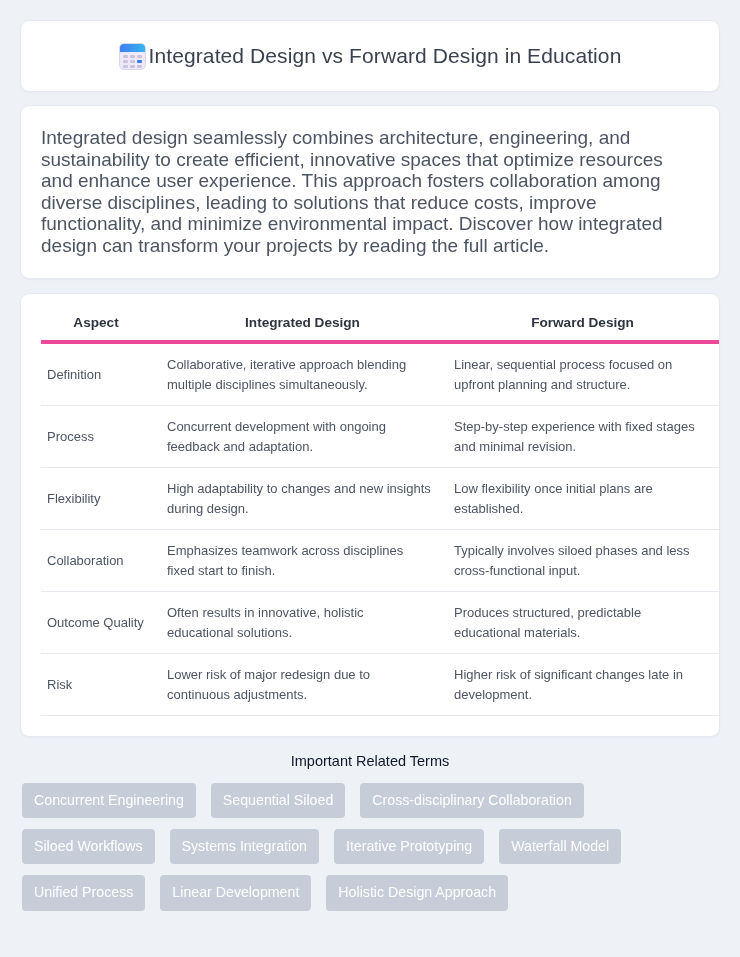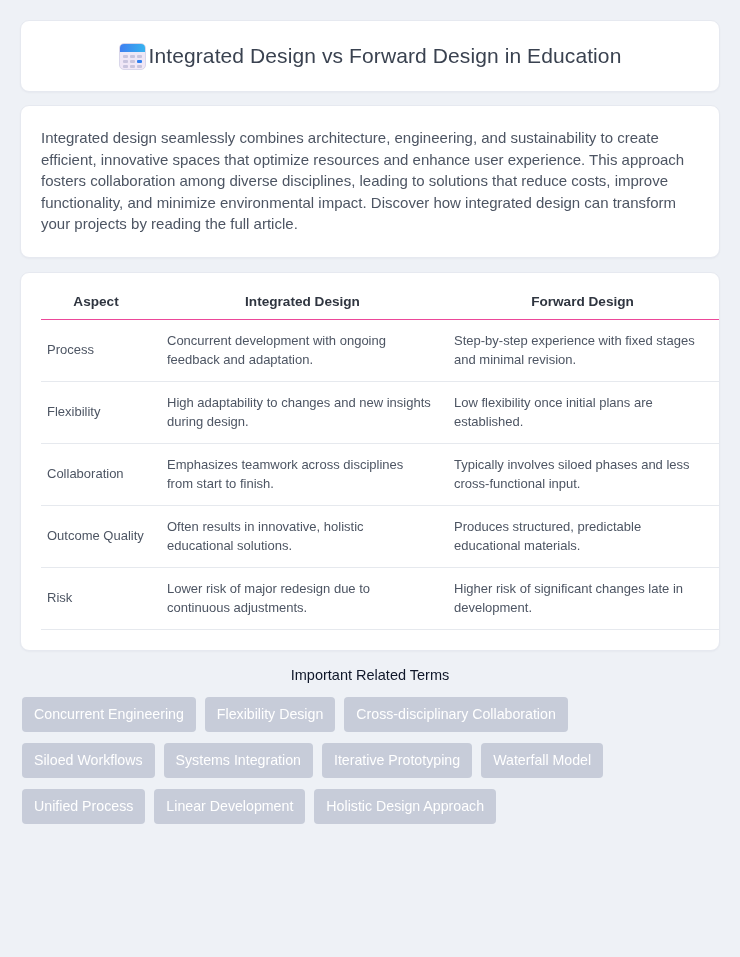--- a/index.html
+++ b/index.html
@@ -79,21 +79,21 @@
     letter-spacing: 0.1px;
     white-space: nowrap;
   }
 
   
   .desc-card {
     padding: 21px 22px 22px 20px;
     margin-bottom: 14px;
   }
   .desc-text {
-    font-size: 15px;
+    font-size: 19px;
     line-height: 21.5px;
     color: #4d5563;
     text-align: left;
   }
 
   
   .table-card {
     padding: 18px 20px 20px 20px;
     margin-bottom: 14px;
   }
@@ -105,21 +105,21 @@
   table.cmp col.c1 { width: 118px; }
   table.cmp col.c2 { width: 287px; }
   table.cmp col.c3 { width: 273px; }
 
   table.cmp th {
     font-size: 13.6px;
     font-weight: bold;
     color: #2f3540;
     text-align: center;
     padding: 3px 8px 10px 8px;
-    border-bottom: 1px solid #ec4899;
+    border-bottom: 4px solid #ec4899;
   }
   table.cmp th.th-aspect { padding-left: 0; }
 
   table.cmp td {
     font-size: 13px;
     line-height: 19.5px;
     color: #4d5563;
     vertical-align: middle;
     padding: 11px 14px 11px 8px;
     border-bottom: 1px solid #e6e9ee;
@@ -135,21 +135,21 @@
   .terms-title {
     text-align: center;
     font-size: 14.5px;
     color: #0f172a;
     margin: 16px 0 14px 0;
   }
   .tag-rows { padding: 0 2px; }
   .tag-row {
     display: flex;
     flex-wrap: nowrap;
-    gap: 9px;
+    gap: 15px;
     margin-bottom: 11px;
   }
   .tag {
     background: #c7ccd9;
     color: #ffffff;
     font-size: 14.2px;
     line-height: 1;
     padding: 10px 12px 11px 12px;
     border-radius: 4px;
     white-space: nowrap;
@@ -193,32 +193,37 @@
         </colgroup>
       <thead>
         <tr>
           <th class="th-aspect">Aspect</th>
           <th>Integrated Design</th>
           <th>Forward Design</th>
         </tr>
       </thead>
       <tbody id="table-body">
           <tr>
+            <td class="aspect">Definition</td>
+            <td>Collaborative, iterative approach blending multiple disciplines simultaneously.</td>
+            <td>Linear, sequential process focused on upfront planning and structure.</td>
+          </tr>
+          <tr>
             <td class="aspect">Process</td>
             <td>Concurrent development with ongoing feedback and adaptation.</td>
             <td>Step-by-step experience with fixed stages and minimal revision.</td>
           </tr>
           <tr>
             <td class="aspect">Flexibility</td>
             <td>High adaptability to changes and new insights during design.</td>
             <td>Low flexibility once initial plans are established.</td>
           </tr>
           <tr>
             <td class="aspect">Collaboration</td>
-            <td>Emphasizes teamwork across disciplines from start to finish.</td>
+            <td>Emphasizes teamwork across disciplines fixed start to finish.</td>
             <td>Typically involves siloed phases and less cross-functional input.</td>
           </tr>
           <tr>
             <td class="aspect">Outcome Quality</td>
             <td>Often results in innovative, holistic educational solutions.</td>
             <td>Produces structured, predictable educational materials.</td>
           </tr>
           <tr>
             <td class="aspect">Risk</td>
             <td>Lower risk of major redesign due to continuous adjustments.</td>
@@ -226,21 +231,21 @@
           </tr>
         </tbody>
     </table>
   </div>
 
   <div>
     <div class="terms-title">Important Related Terms</div>
     <div class="tag-rows" id="tag-rows">
         <div class="tag-row">
           <span class="tag">Concurrent Engineering</span>
-          <span class="tag">Flexibility Design</span>
+          <span class="tag">Sequential Siloed</span>
           <span class="tag">Cross-disciplinary Collaboration</span>
         </div>
         <div class="tag-row">
           <span class="tag">Siloed Workflows</span>
           <span class="tag">Systems Integration</span>
           <span class="tag">Iterative Prototyping</span>
           <span class="tag">Waterfall Model</span>
         </div>
         <div class="tag-row">
           <span class="tag">Unified Process</span>

